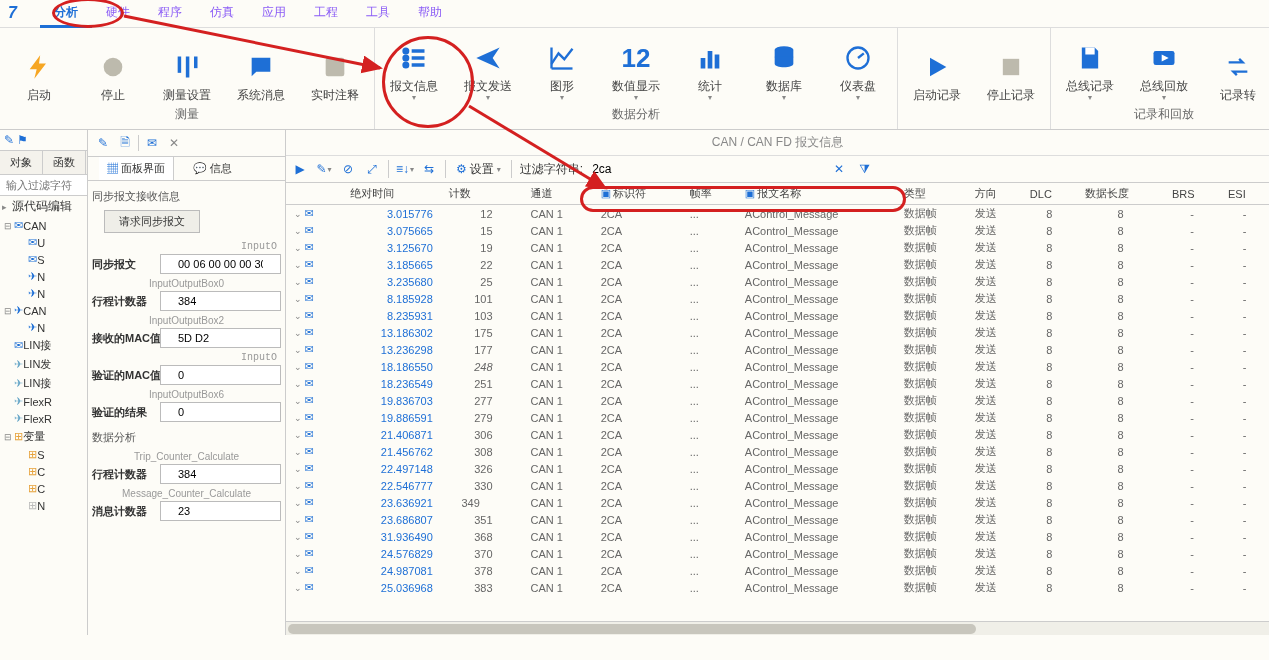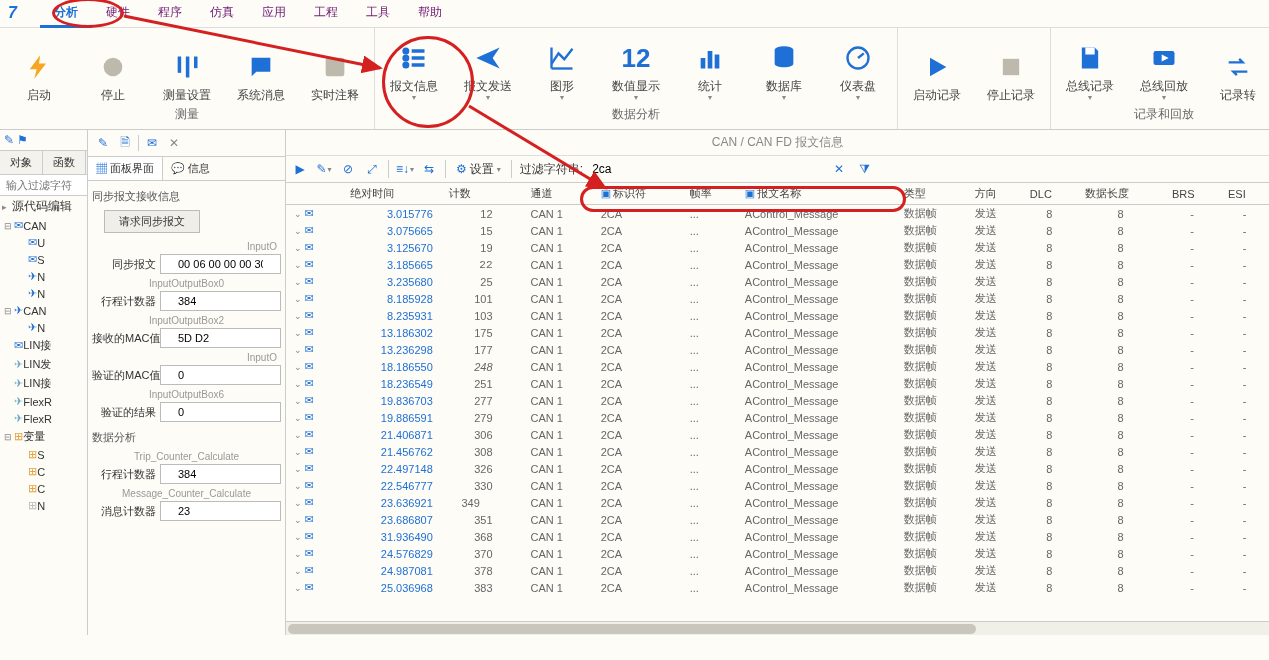--- a/index.html
+++ b/index.html
@@ -1,21 +1,21 @@
 <!DOCTYPE html>
 <html><head>
 <meta charset="utf-8">
 <style>
   * { box-sizing: border-box; margin: 0; padding: 0; }
   body { font-family: "Microsoft YaHei", Arial, sans-serif; font-size: 12px; color: #333; background: #fdfcf7; overflow: hidden; }
   
   
   .menubar { display: flex; align-items: center; height: 28px; background: #fdfcf7; border-bottom: 1px solid #ddd; padding-left: 8px; }
   .menubar .logo { width: 20px; height: 20px; margin-right: 12px; color: #1e6fd6; font-weight: bold; font-style: italic; font-size: 16px; }
-  .menubar .menu-item { padding: 4px 14px; cursor: pointer; color: #701a75; }
+  .menubar .menu-item { padding: 4px 14px; cursor: pointer; color: #8b5cf6; }
   .menubar .menu-item.active { color: #1e6fd6; border-bottom: 3px solid #1e6fd6; font-weight: bold; }
   
   
   .toolbar { display: flex; background: #fdfcf7; border-bottom: 1px solid #ccc; }
   .toolbar-group { display: flex; flex-direction: column; align-items: center; border-right: 1px solid #ddd; padding: 4px 8px 2px; }
   .toolbar-buttons { display: flex; gap: 12px; }
   .tb-btn { display: flex; flex-direction: column; align-items: center; justify-content: flex-end; width: 62px; height: 70px; cursor: pointer; padding-top: 6px; }
   .tb-btn .icon { height: 34px; display: flex; align-items: center; justify-content: center; }
   .tb-btn .icon svg { width: 28px; height: 28px; }
   .tb-btn .label { font-size: 12px; color: #444; margin-top: 4px; text-align: center; line-height: 14px; }
@@ -35,30 +35,30 @@
   .tree { padding-left: 2px; font-size: 11px; }
   .tree-node { display: flex; align-items: center; padding: 2px 2px; white-space: nowrap; cursor: pointer; }
   .tree-node .toggle { width: 10px; font-size: 9px; color: #888; }
   .tree-child { margin-left: 14px; }
   
   
   .mid-panel { width: 198px; background: #fdfcf7; border-right: 1px solid #ccc; overflow: hidden; }
   .mid-toolbar { display: flex; align-items: center; gap: 4px; padding: 4px 6px; border-bottom: 1px solid #ccc; }
   .mid-toolbar .icon-btn { width: 18px; height: 18px; cursor: pointer; display: flex; align-items: center; justify-content: center; }
   .mid-tabs { display: flex; border-bottom: 1px solid #ccc; font-size: 11px; }
-  .mid-tabs .tab { padding: 4px 8px; cursor: pointer; }
+  .mid-tabs .tab { padding: 4px 8px; cursor: pointer; margin-left: 11px; }
   .mid-tabs .tab.active { background: #fff; border-right: 1px solid #ccc; }
   .mid-content { padding: 6px 4px; font-size: 11px; }
   .mid-section-title { font-size: 11px; color: #555; padding: 2px 0 4px; }
   .mid-btn { display: inline-block; background: #efeee8; border: 1px solid #bbb; padding: 3px 14px; font-size: 11px; cursor: pointer; margin: 2px 0 6px 12px; }
   .mid-field { display: flex; align-items: center; gap: 4px; margin: 2px 0 4px; }
-  .mid-field label { width: 64px; text-align: right; font-size: 11px; white-space: nowrap; }
+  .mid-field label { width: 64px; text-align: left; font-size: 11px; white-space: nowrap; font-weight: bold; }
   .mid-field input { flex: 1; border: 1px solid #bbb; padding: 2px 17px; font-size: 11px; height: 20px; min-width: 0; }
   .mid-subtitle { text-align: center; color: #999; font-size: 10px; margin: 2px 0; }
-  .mid-subtitle.right { text-align: right; padding-right: 4px; }
+  .mid-subtitle.right { text-align: right; padding-right: 4px; font-family: Liberation Mono, monospace; }
   
   
   .right-panel { flex: 1; display: flex; flex-direction: column; overflow: hidden; }
   .rp-title { text-align: center; padding: 4px; font-size: 12px; color: #888; border-bottom: 1px solid #ddd; }
   .rp-toolbar { display: flex; align-items: center; gap: 4px; padding: 3px 4px; border-bottom: 1px solid #ccc; }
   .rp-toolbar .sep { width: 1px; height: 18px; background: #ccc; margin: 0 2px; }
   .rp-toolbar .icon-btn { width: 20px; height: 20px; cursor: pointer; display: flex; align-items: center; justify-content: center; border-radius: 2px; }
   .rp-toolbar .with-dd::after { content: "▾"; font-size: 8px; color: #888; margin-left: 1px; }
   .settings-btn { display: flex; align-items: center; gap: 3px; cursor: pointer; padding: 0 4px; }
   .filter-label { color: #333; margin-left: 2px; }
@@ -542,21 +542,21 @@
     <td>数据帧</td>
     <td>发送</td>
     <td style="text-align:center;">8</td>
     <td style="text-align:center;">8</td>
     <td style="text-align:center;">-</td>
     <td style="text-align:center;">-</td>
             </tr>
             <tr>
     <td><span class="row-chevron">⌄</span><span class="env-icon">✉</span></td>
     <td class="time">3.185665</td>
-    <td style="text-align:right;padding-right:30px;font-family:Liberation Mono, monospace;">22</td>
+    <td style="text-align:right;padding-right:30px;">22</td>
     <td>CAN 1</td>
     <td>2CA</td>
     <td>...</td>
     <td>AControl_Message</td>
     <td>数据帧</td>
     <td>发送</td>
     <td style="text-align:center;">8</td>
     <td style="text-align:center;">8</td>
     <td style="text-align:center;">-</td>
     <td style="text-align:center;">-</td>

